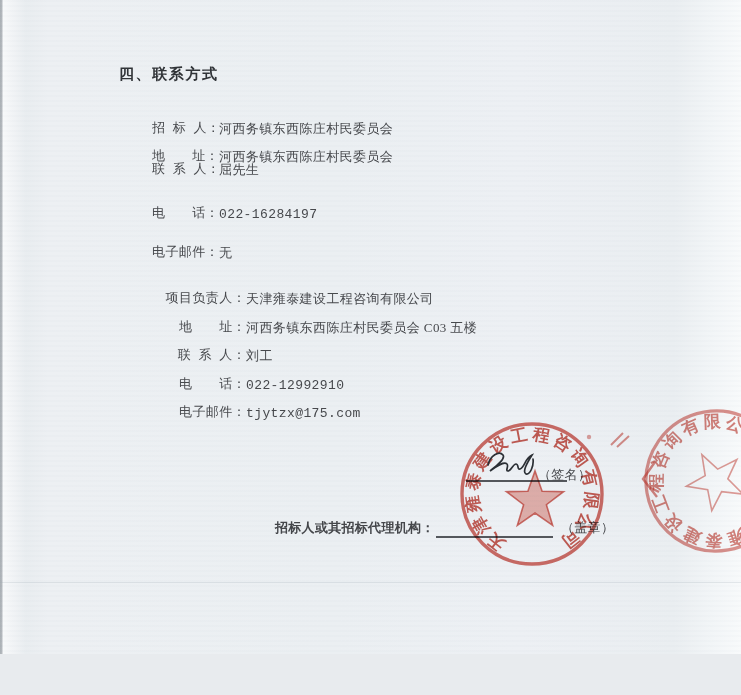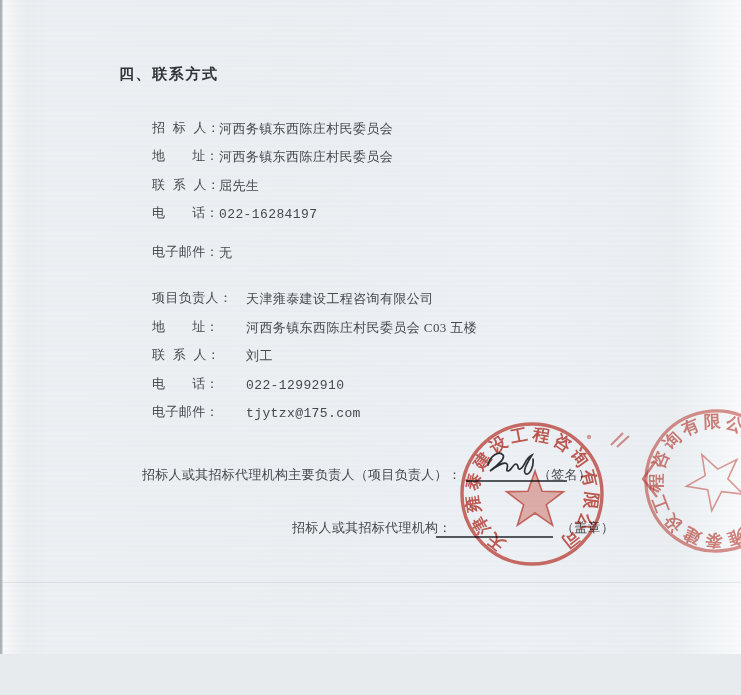--- a/index.html
+++ b/index.html
@@ -22,21 +22,21 @@
   .scanline{
     position:absolute;left:0;top:582px;width:741px;height:1px;
     background:rgba(150,162,175,0.22);
   }
   .heading{
     position:absolute;left:119px;top:65px;
     font-size:15px;font-weight:bold;color:#313438;letter-spacing:1.6px;
     white-space:pre;
   }
   .block{position:absolute;left:128px;}
-  .row{position:absolute;left:0;white-space:pre;height:15px;}
+  .row{position:absolute;left:0;white-space:pre;height:15px;text-align:right;}
   .row .lbl{display:inline-block;white-space:pre;color:#47494d;font-size:13px;letter-spacing:0.4px;vertical-align:top;}
   .row .val{color:#47494d;font-size:13px;letter-spacing:0.4px;}
   .b1 .lbl{width:67px;}
   .b2 .lbl{width:94px;}
   .mono{font-family:"Liberation Mono","DejaVu Sans Mono",monospace;font-size:12.5px;letter-spacing:0.6px;}
   .sig-text{position:absolute;font-size:13px;color:#44464a;letter-spacing:0.3px;white-space:pre;}
   .sig-line{position:absolute;height:1.6px;background:#54575c;}
   .stamps{position:absolute;left:0;top:0;mix-blend-mode:multiply;pointer-events:none;}
 </style>
 </head>
@@ -48,21 +48,21 @@
 
   <div class="heading">四、联系方式</div>
 
   <div class="block b1" style="top:101px;">
     <div class="row" style="top:0;">
       <span class="lbl">招  标  人：</span><span class="val">河西务镇东西陈庄村民委员会</span>
     </div>
     <div class="row" style="top:28px;">
       <span class="lbl">地　　址：</span><span class="val">河西务镇东西陈庄村民委员会</span>
     </div>
-    <div class="row" style="top:57px;">
+    <div class="row" style="top:41px;">
       <span class="lbl">联  系  人：</span><span class="val">屈先生</span>
     </div>
     <div class="row" style="top:85px;">
       <span class="lbl">电　　话：</span><span class="val mono">022-16284197</span>
     </div>
     <div class="row" style="top:124px;">
       <span class="lbl">电子邮件：</span><span class="val">无</span>
     </div>
   </div>
 
@@ -77,25 +77,24 @@
       <span class="lbl">联  系  人：</span><span class="val">刘工</span>
     </div>
     <div class="row" style="top:86px;">
       <span class="lbl">电　　话：</span><span class="val mono">022-12992910</span>
     </div>
     <div class="row" style="top:114px;">
       <span class="lbl">电子邮件：</span><span class="val mono">tjytzx@175.com</span>
     </div>
   </div>
 
-  <div class="sig-text" style="left:142px;top:466px;">招标人或其招标代理机构主要负责人（项目负责人）：</div>
   <div class="sig-line" style="left:466px;top:480px;width:101px;"></div>
   <div class="sig-text" style="left:538px;top:466px;">（签名）</div>
 
-  <div class="sig-text" style="left:292px;top:519px;">招标人或其招标代理机构：</div>
+  <div class="sig-text" style="left:275px;top:519px;font-weight:bold;">招标人或其招标代理机构：</div>
   <div class="sig-line" style="left:436px;top:536px;width:117px;"></div>
   <div class="sig-text" style="left:561px;top:519px;">（盖章）</div>
 
   <svg class="stamps" width="741" height="695" viewBox="0 0 741 695">
     <defs>
       <path id="sealring" d="M 0,54 A 54,54 0 1,1 0,-54 A 54,54 0 1,1 -0.2,54" fill="none"></path>
     </defs>
 
     <g transform="translate(532,494)">
       <circle r="70" fill="none" stroke="#c5382e" stroke-width="3.4" opacity="0.72"></circle>

